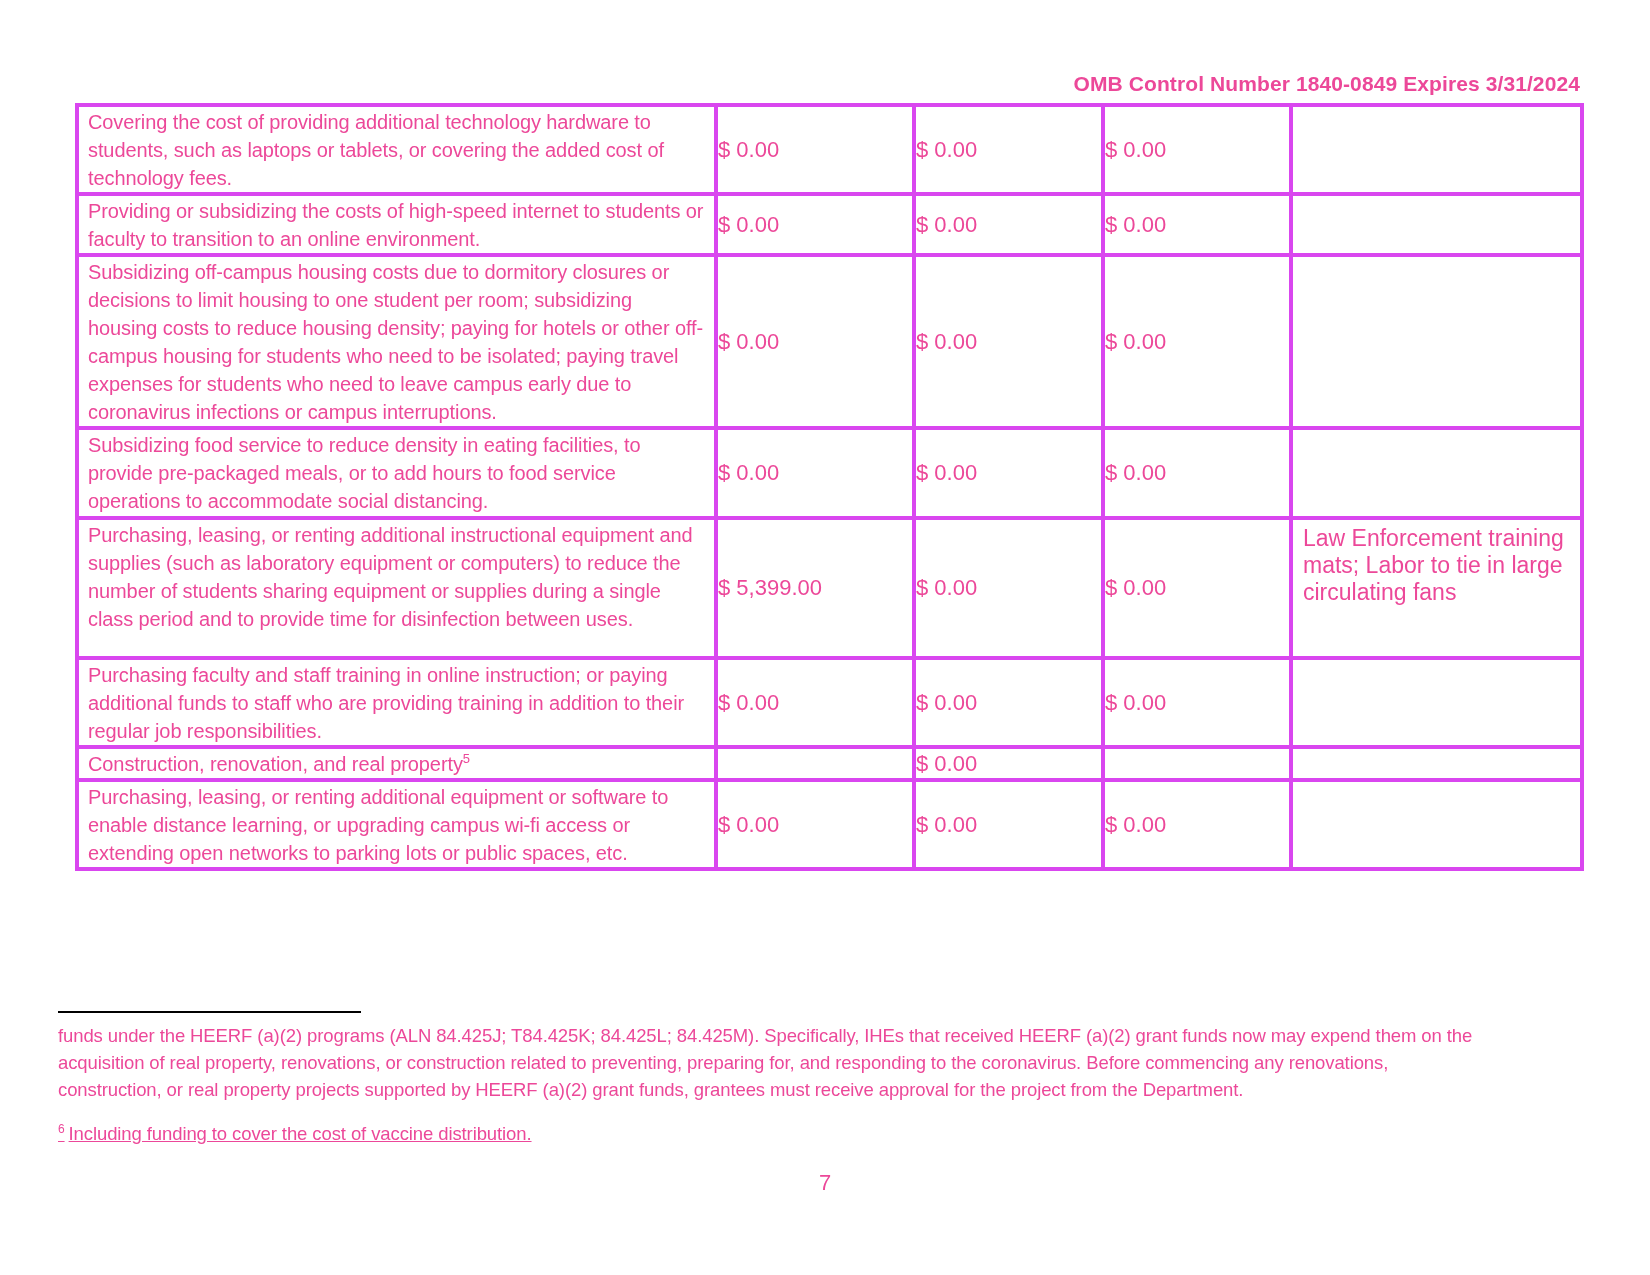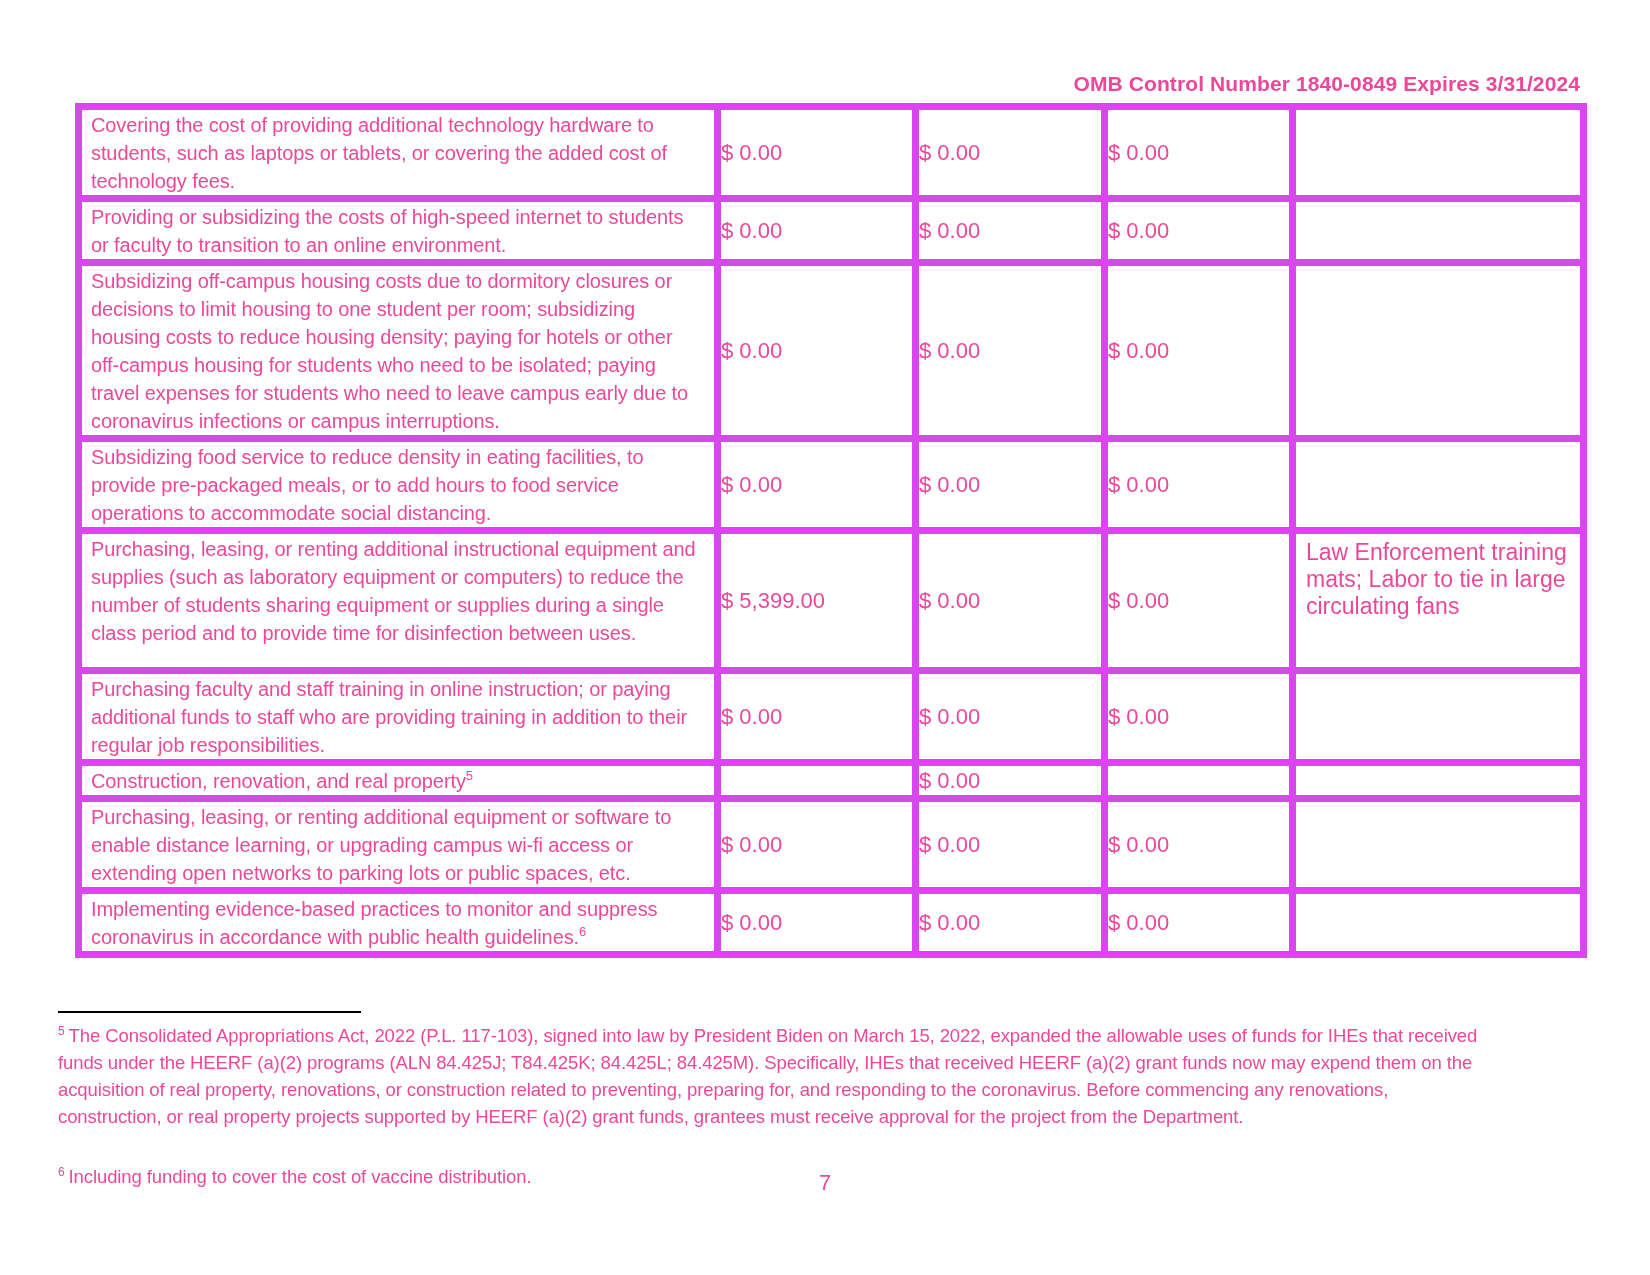--- a/index.html
+++ b/index.html
@@ -23,21 +23,21 @@
   }
   table#main-table {
     position: absolute;
     left: 75px;
     top: 103px;
     width: 1505px;
     border-collapse: collapse;
     table-layout: fixed;
   }
   #main-table td {
-    border: 7px solid #d946ef;
+    border: 4px solid #d946ef;
     overflow: hidden;
   }
   td.desc {
     font-size: 20px;
     line-height: 28px;
     vertical-align: top;
     padding: 1px 8px 0 9px;
     letter-spacing: -0.1px;
   }
   td.amt {
@@ -72,21 +72,21 @@
   .fn-line {
     line-height: 27px;
     white-space: nowrap;
     letter-spacing: -0.1px;
   }
   .fn-marker {
     font-size: 12px;
     line-height: 0;
     margin-right: 4px;
   }
-  #footnote-6 { margin-top: 33px; }
+  #footnote-6 { margin-top: 17px; text-decoration: underline; }
   #page-number {
     position: absolute;
     left: 0;
     top: 1170px;
     width: 1650px;
     text-align: center;
     font-size: 22px;
   }
 </style>
 </head>
@@ -154,35 +154,27 @@
         <td class="amt"></td>
         <td class="note"></td>
       </tr>
       <tr style="height:85px">
         <td class="desc"><span>Purchasing, leasing, or renting additional equipment or software to enable distance learning, or upgrading campus wi-fi access or extending open networks to parking lots or public spaces, etc.</span></td>
         <td class="amt">$ 0.00</td>
         <td class="amt">$ 0.00</td>
         <td class="amt">$ 0.00</td>
         <td class="note"></td>
       </tr>
-      <tr style="height:58px">
-        <td class="desc"><span>Implementing evidence-based practices to monitor and suppress coronavirus in accordance with public health guidelines.</span><sup>6</sup></td>
-        <td class="amt">$ 0.00</td>
-        <td class="amt">$ 0.00</td>
-        <td class="amt">$ 0.00</td>
-        <td class="note"></td>
-      </tr>
     </tbody>
   </table>
 
   <div id="footnote-separator"></div>
 
   <div id="footnotes">
     <div id="footnote-5">
-      <div class="fn-line"><sup class="fn-marker">5</sup><span>The Consolidated Appropriations Act, 2022 (P.L. 117-103), signed into law by President Biden on March 15, 2022, expanded the allowable uses of funds for IHEs that received</span></div>
       <div class="fn-line">funds under the HEERF (a)(2) programs (ALN 84.425J; T84.425K; 84.425L; 84.425M). Specifically, IHEs that received HEERF (a)(2) grant funds now may expend them on the</div>
       <div class="fn-line">acquisition of real property, renovations, or construction related to preventing, preparing for, and responding to the coronavirus. Before commencing any renovations,</div>
       <div class="fn-line">construction, or real property projects supported by HEERF (a)(2) grant funds, grantees must receive approval for the project from the Department.</div>
     </div>
     <div id="footnote-6">
       <div class="fn-line"><sup class="fn-marker">6</sup><span>Including funding to cover the cost of vaccine distribution.</span></div>
     </div>
   </div>
 
   <div id="page-number">7</div>

